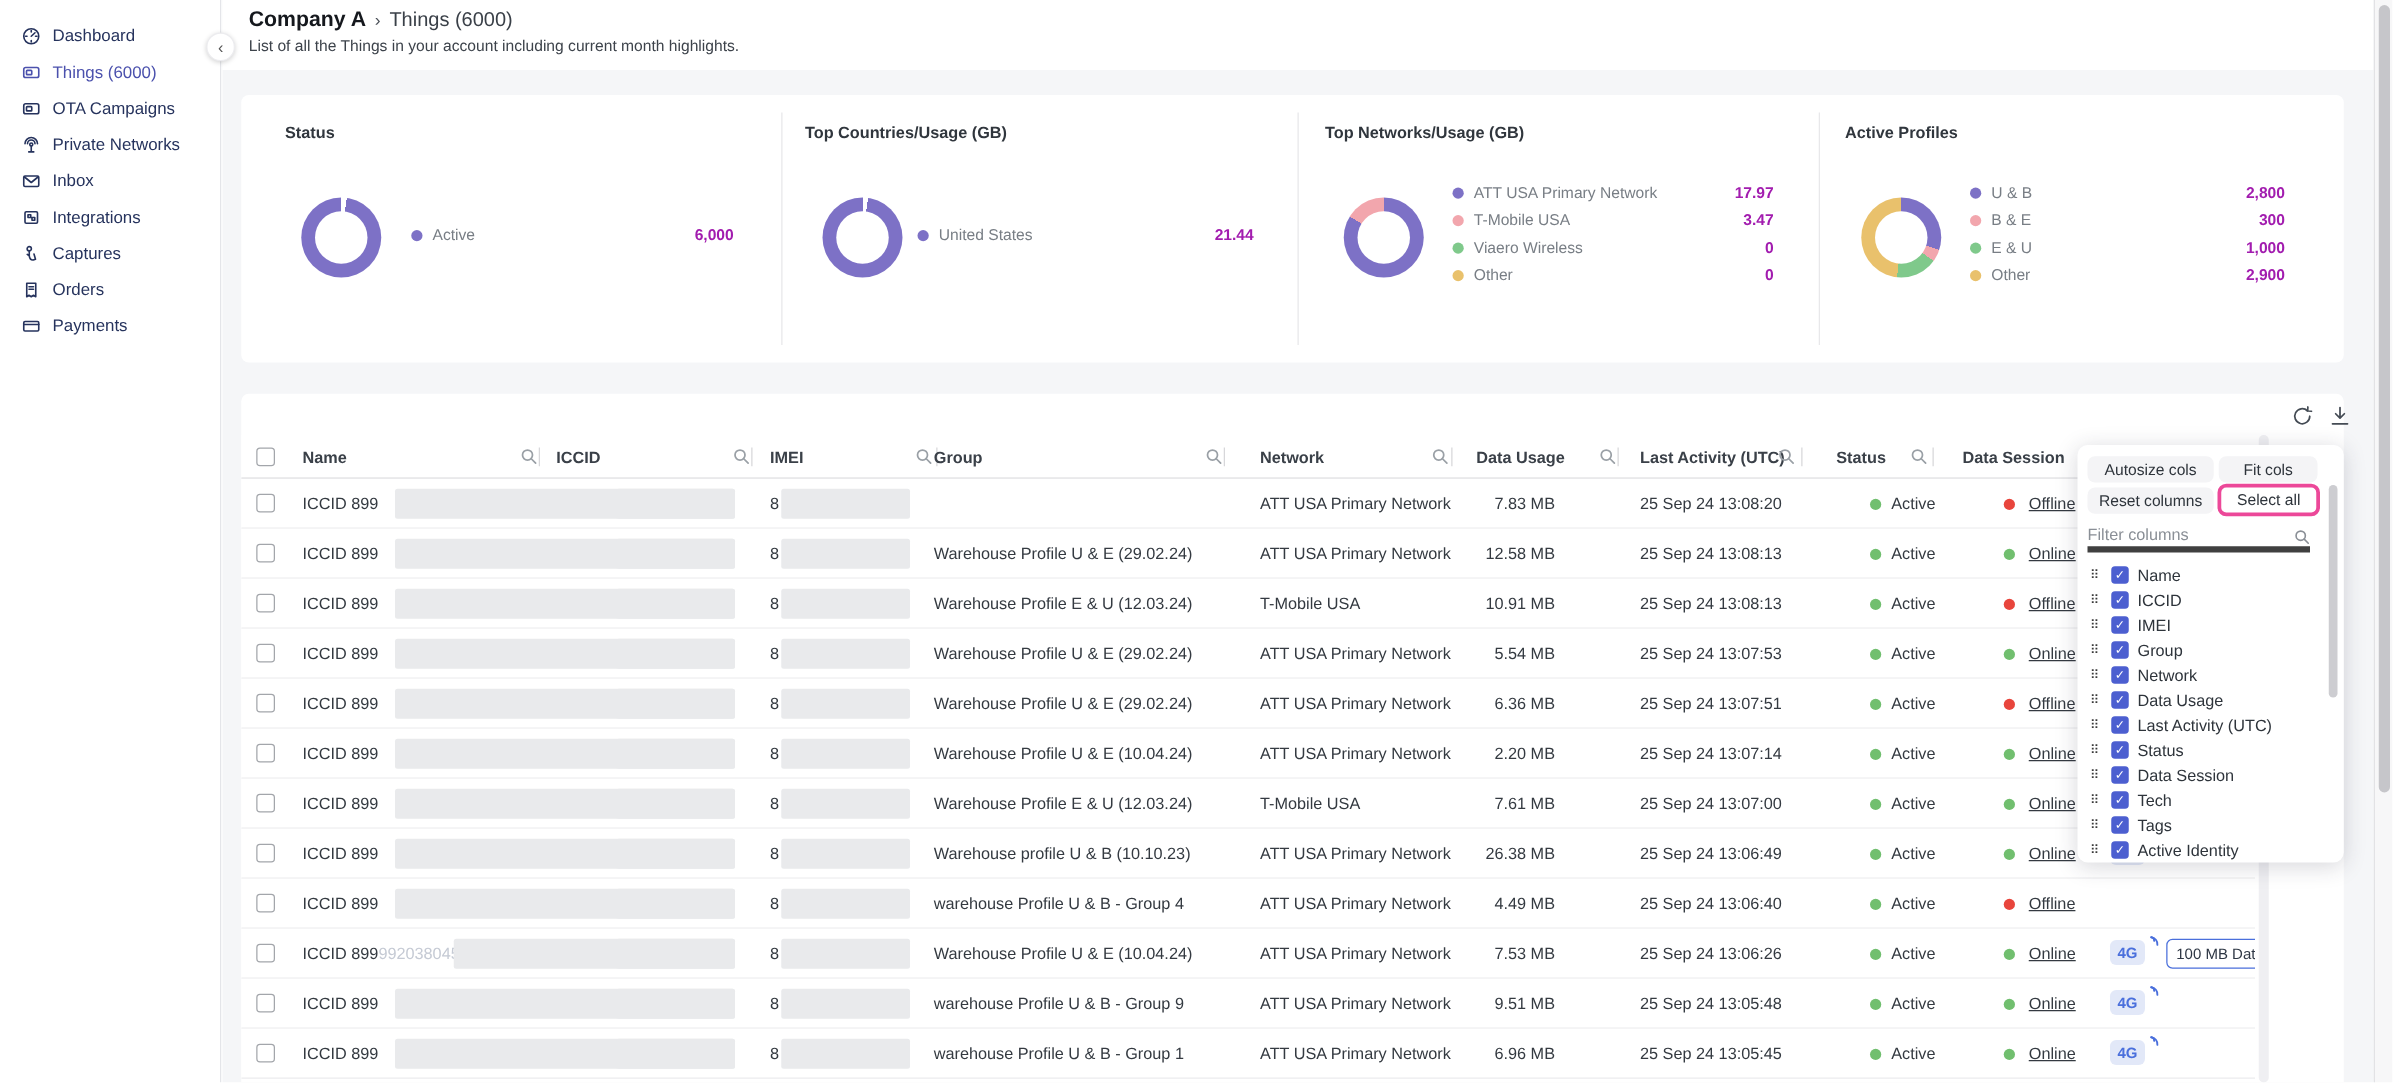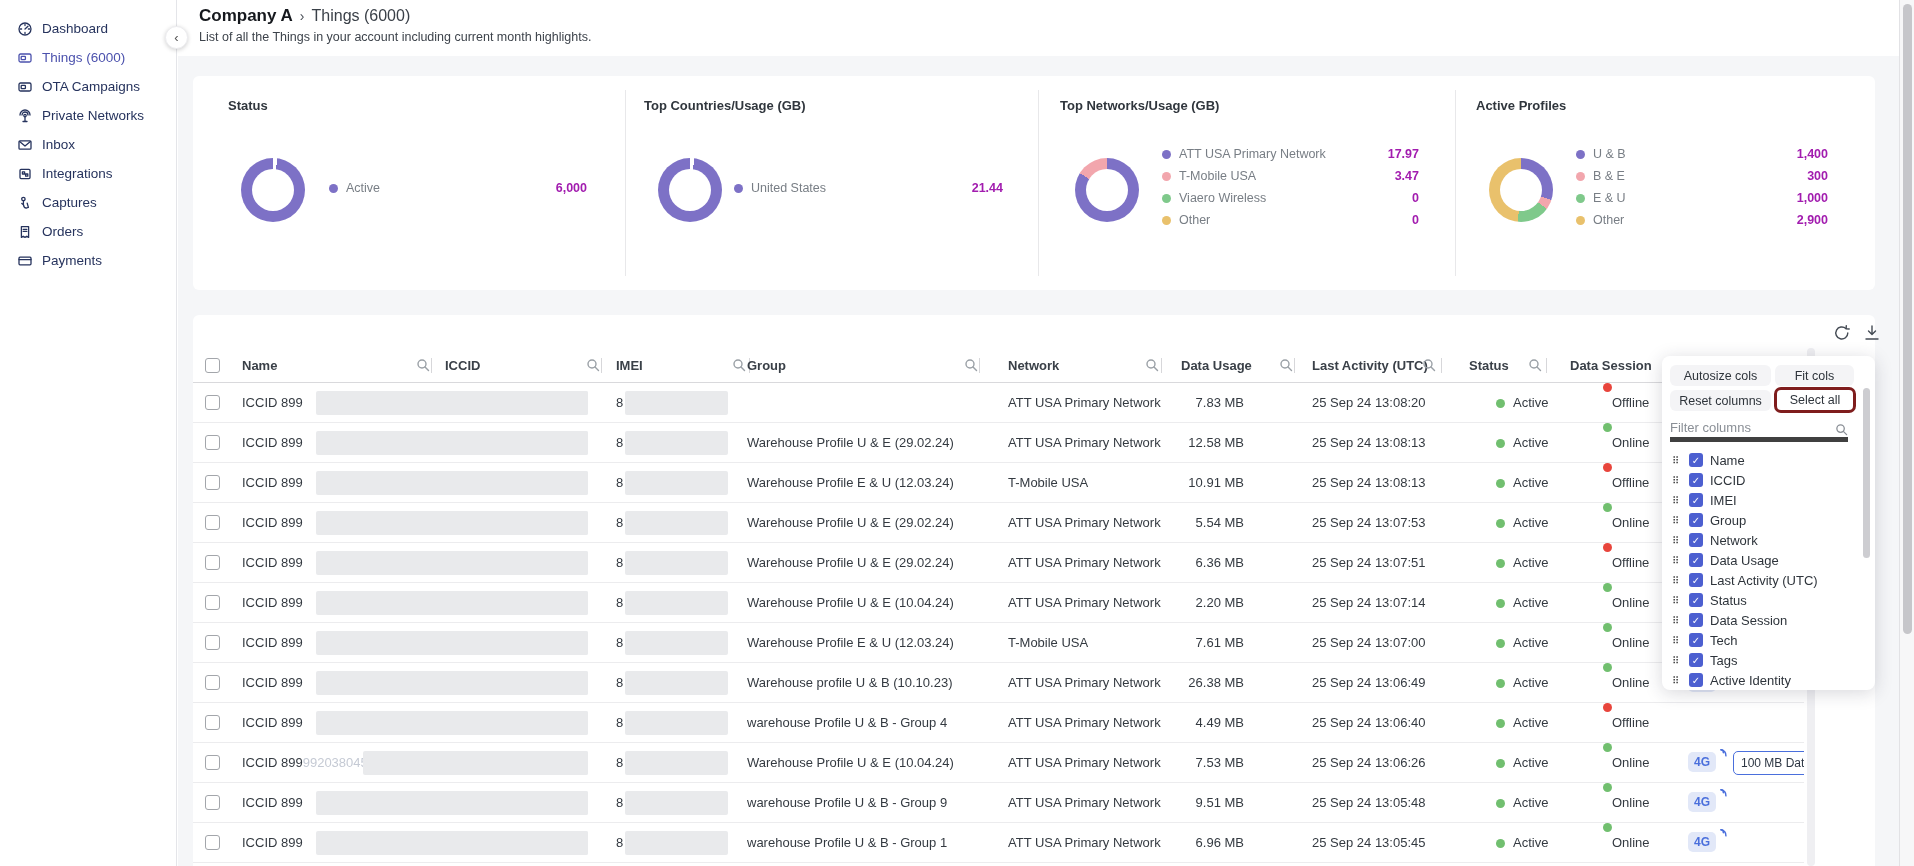--- a/index.html
+++ b/index.html
@@ -61,21 +61,21 @@
   .cbox{width:15px;height:15px;border:1.5px solid #a3a6ab;border-radius:3px;background:#fff;cursor:pointer;}
   .cell{position:absolute;top:0;height:40px;line-height:40px;font-size:13px;color:#343a41;white-space:nowrap;z-index:1;}
   .c-name{left:49px;}
   .c-iccid{left:252px;color:#4169d6;cursor:pointer;}
   .c-imei{left:423px;}
   .c-group{left:554px;}
   .c-network{left:815px;}
   .c-du{right:560px;}
   .c-la{left:1119px;}
   .c-status{left:1303px;display:flex;align-items:center;gap:8px;}
-  .c-ds{left:1410px;display:flex;align-items:flex-start;gap:0;}
+  .c-ds{left:1410px;display:flex;align-items:center;gap:11px;text-decoration:underline;}
   .sdot{width:9px;height:9px;border-radius:50%;}
   .ghost{color:#c5cad4;}
   .ghost-blue{color:#bcc8ea;}
   .red{position:absolute;top:8px;height:24px;background:#e9eaec;border-radius:2px;z-index:2;}
   .red-name{left:123px;width:272px;}
   .red-name-narrow{left:170px;width:225px;}
   .red-iccid{left:300px;width:95px;}
   .red-imei{left:432px;width:103px;}
   .c-tech{position:absolute;left:1495px;top:9px;z-index:1;}
   .badge4g{position:relative;display:inline-block;background:#e2e8f8;color:#4a6fdc;font-weight:700;
@@ -91,21 +91,21 @@
 
   
   .col-menu{position:absolute;left:1484px;top:356px;width:213px;height:334px;background:#fff;
     border-radius:8px;box-shadow:0 3px 18px rgba(40,40,60,.18);z-index:30;}
   .cm-btn{position:absolute;height:21px;background:#f4f4f6;border:none;border-radius:6px;
     font-family:inherit;font-size:12.5px;font-weight:500;color:#2e343b;cursor:pointer;}
   .cm-autosize{left:8px;top:9px;width:101px;}
   .cm-fit{left:113px;top:9px;width:79px;}
   .cm-reset{left:8px;top:34px;width:101px;}
   .cm-selectall{left:112px;top:31px;width:82px;height:26px;background:#fff;
-    border:3px solid #7f1d1d;border-radius:7px;font-weight:500;}
+    border:3px solid #ec4899;border-radius:7px;font-weight:500;}
   .cm-filter{position:absolute;left:8px;top:64px;width:178px;height:22px;border-bottom:5px solid #404040;
     font-size:13px;color:#8a8f96;cursor:text;}
   .cm-filter-icon{position:absolute;right:0;top:3px;width:13px;height:13px;}
   .cm-filter-icon svg{width:13px;height:13px;stroke:#8a8f96;fill:none;stroke-width:1.4;stroke-linecap:round;}
   .cm-items{position:absolute;left:0;top:94px;width:100%;}
   .cm-item{display:flex;align-items:center;height:20px;padding-left:10px;gap:7px;
     font-size:13px;color:#2e343b;cursor:pointer;}
   .drag-handle{font-size:10px;color:#3a3a3a;width:10px;cursor:grab;}
   .cm-check{width:14px;height:14px;background:#4c5fd0;border-radius:3px;color:#fff;font-size:10px;
     display:flex;align-items:center;justify-content:center;flex:0 0 14px;cursor:pointer;}
@@ -246,21 +246,21 @@
     <span class="legend-value">0</span>
   </div>
       </div>
       <div class="stat-div" style="left: 1262px;"></div>
       <div class="stat-title" style="left: 1283px;">Active Profiles</div>
       <div class="donut" style="left: 1296px; top: 82px; background: conic-gradient(rgb(125, 113, 198) 0deg, rgb(125, 113, 198) 108deg, rgb(242, 166, 173) 108deg, rgb(242, 166, 173) 126deg, rgb(127, 201, 139) 126deg, rgb(127, 201, 139) 186deg, rgb(233, 193, 108) 186deg, rgb(233, 193, 108) 360deg);"></div>
       <div class="legend" style="left: 1383px; top: 71px; width: 252px;">
         <div class="legend-item">
     <span class="legend-dot" style="background: rgb(125, 113, 198);"></span>
     <span class="legend-label">U &amp; B</span>
-    <span class="legend-value">1,400</span>
+    <span class="legend-value">2,800</span>
   </div>
         <div class="legend-item">
     <span class="legend-dot" style="background: rgb(242, 166, 173);"></span>
     <span class="legend-label">B &amp; E</span>
     <span class="legend-value">300</span>
   </div>
         <div class="legend-item">
     <span class="legend-dot" style="background: rgb(127, 201, 139);"></span>
     <span class="legend-label">E &amp; U</span>
     <span class="legend-value">1,000</span>

